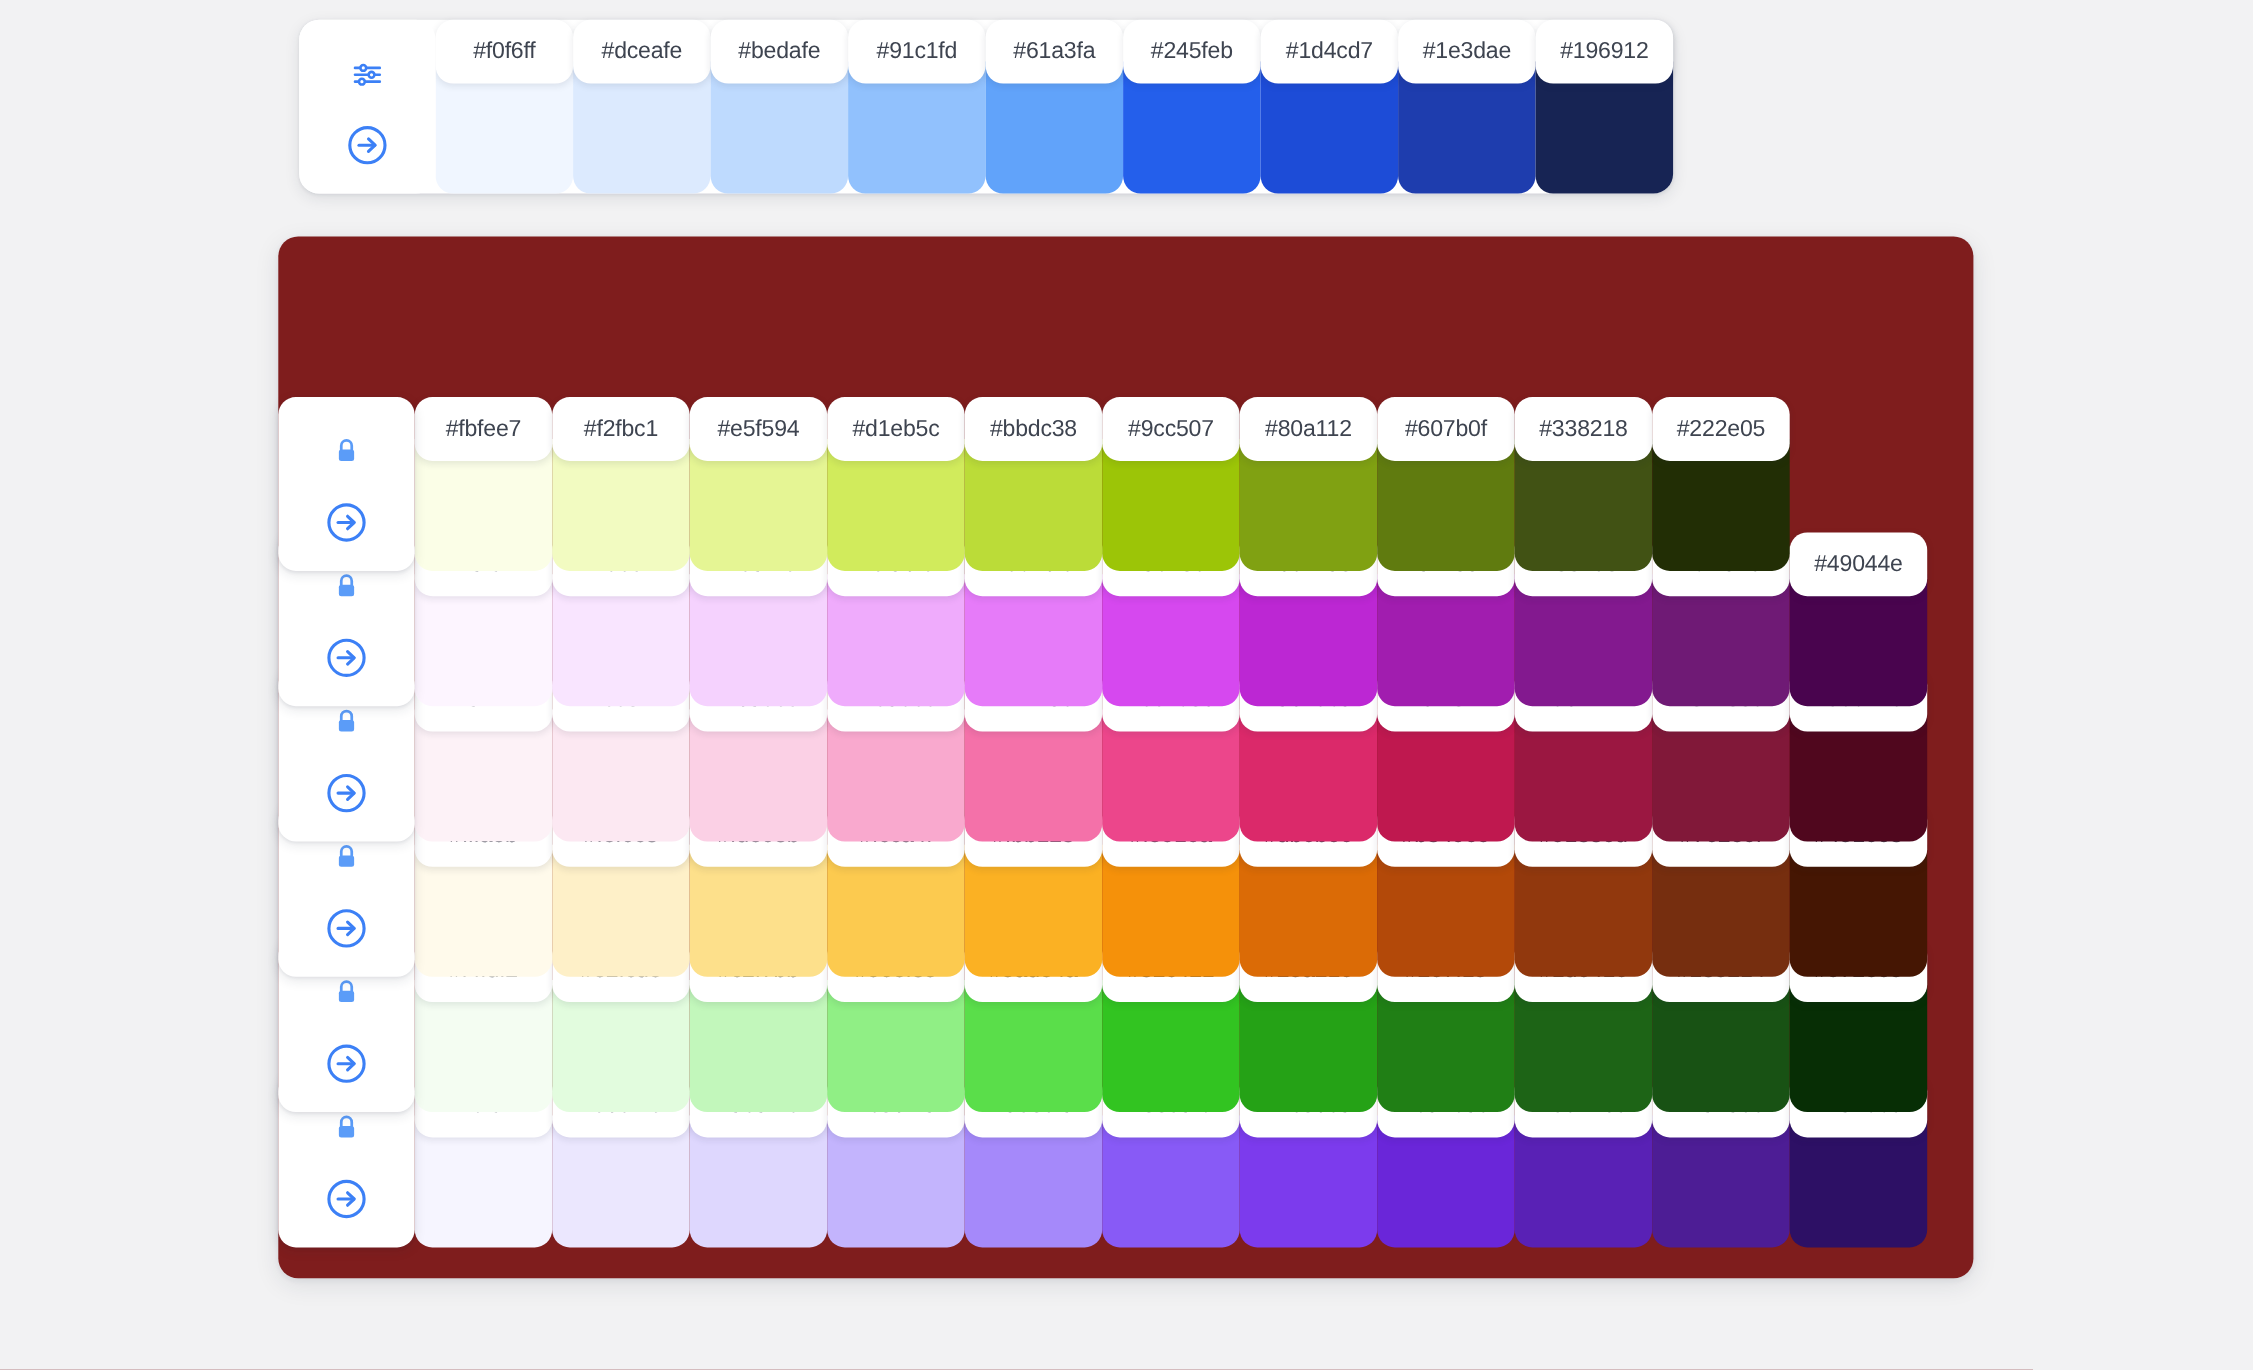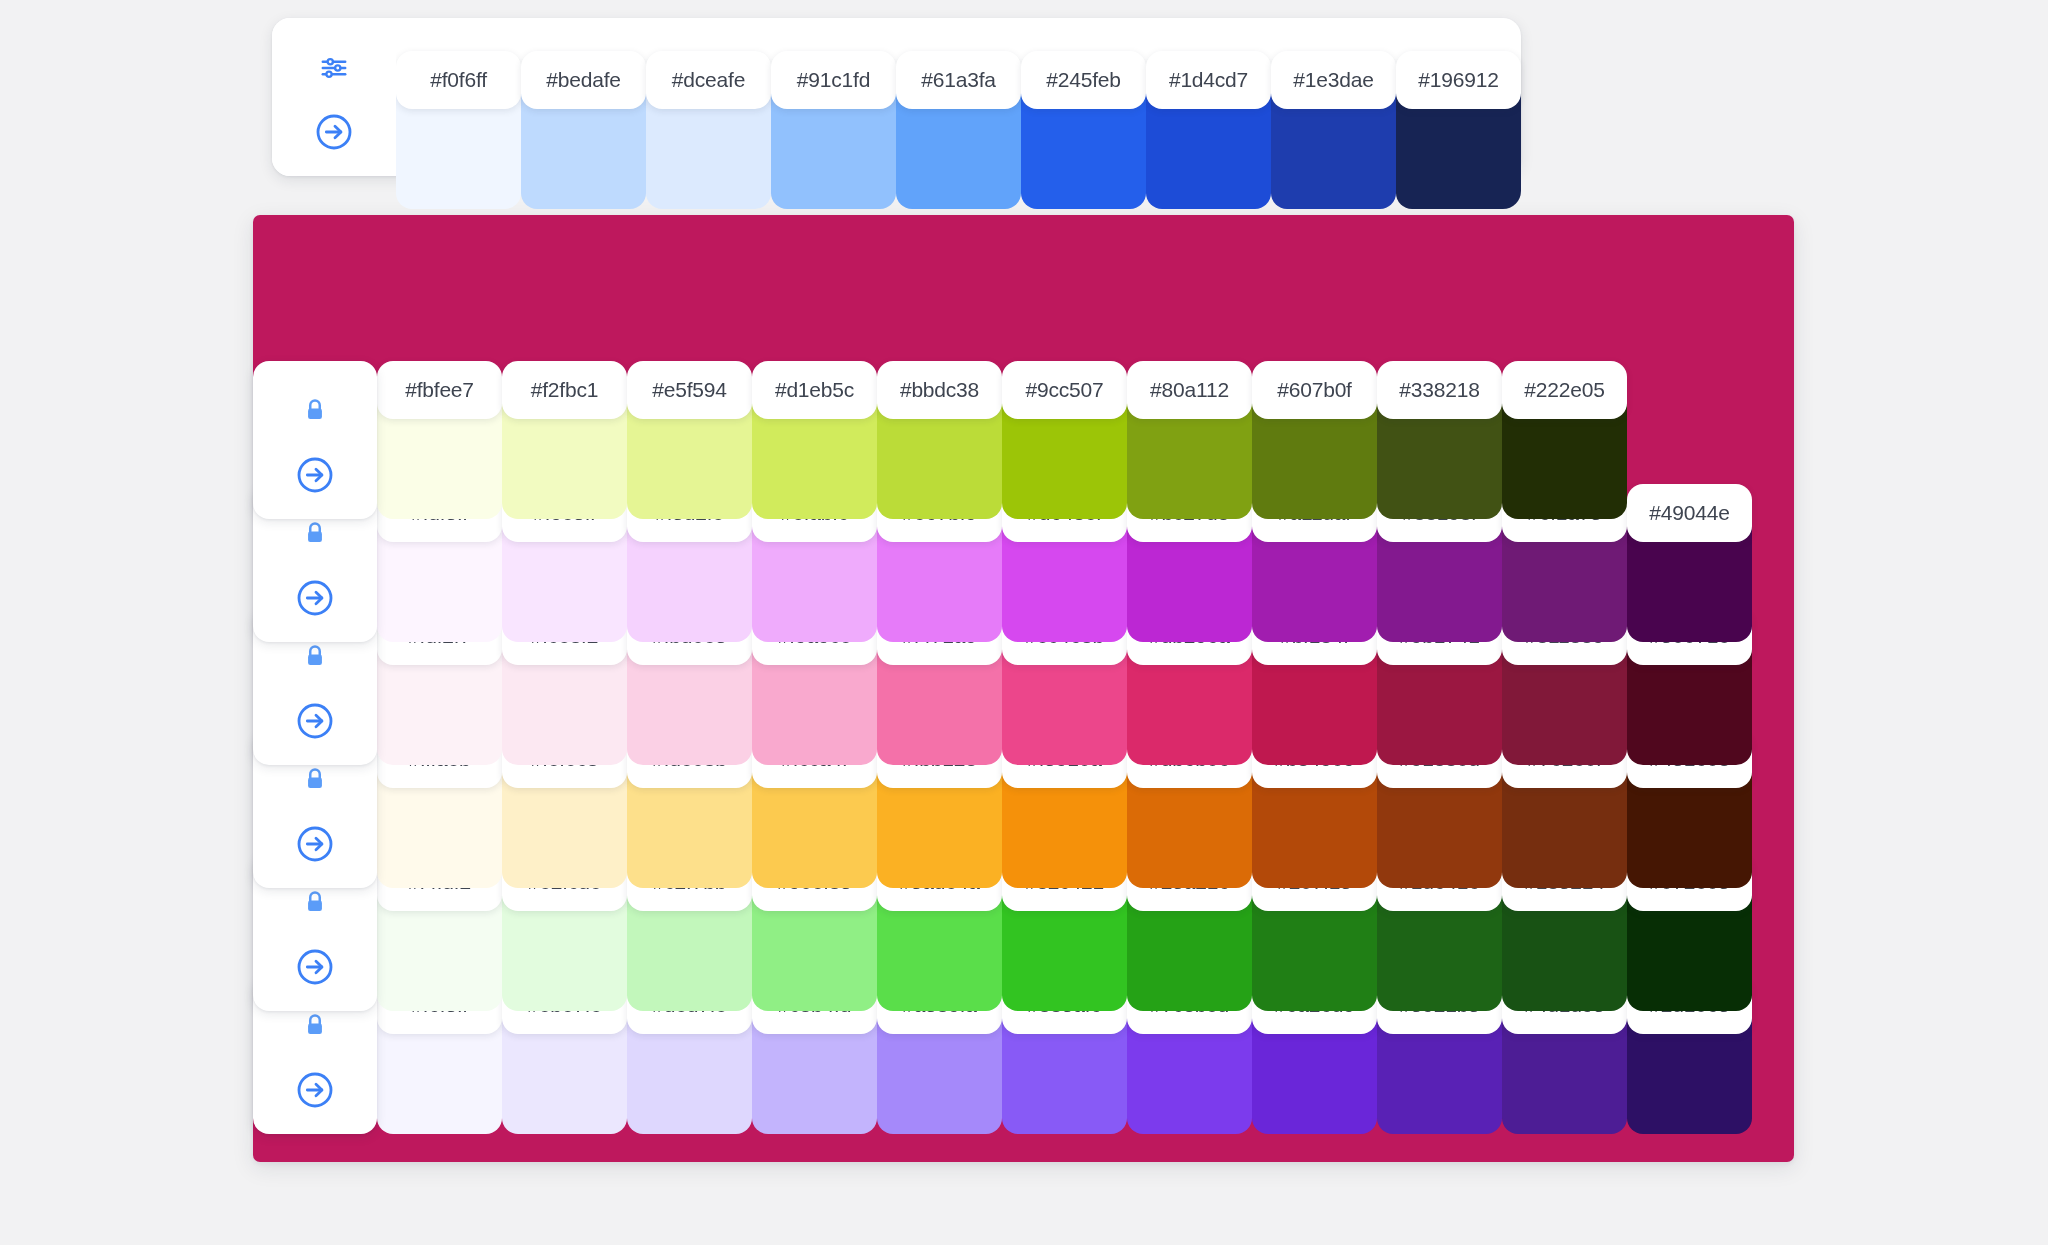--- a/index.html
+++ b/index.html
@@ -31,22 +31,22 @@
     box-shadow: 0 4px 14px rgba(30,35,60,0.10), 0 1px 3px rgba(30,35,60,0.08);
   }
 
   
   .main-card {
     position: absolute;
     left: 253px;
     top: 215px;
     width: 1541px;
     height: 947px;
-    background: #be185d;
-    border-radius: 7px;
+    background: #7f1d1d;
+    border-radius: 18px;
     box-shadow: 0 6px 22px rgba(30,35,60,0.10), 0 2px 5px rgba(30,35,60,0.06);
   }
 
   .footer-logo {
     position: absolute;
     left: 0;
     right: 0;
     bottom: 44px;
     text-align: center;
     font-size: 31px;
@@ -163,32 +163,32 @@
         </svg>
       </div>
       <div class="icon-btn">
         <svg width="40" height="40" viewBox="0 0 24 24" fill="none" stroke="#3c80f6" stroke-width="1.7" stroke-linecap="round" stroke-linejoin="round">
           <circle cx="12" cy="12" r="9.6"></circle>
           <line x1="7.4" y1="12" x2="16" y2="12"></line>
           <polyline points="12.6,8.6 16.2,12 12.6,15.4"></polyline>
         </svg>
       </div>
     </div>
-    <div id="top-swatches" style="display:flex;margin-top:33px;">
+    <div id="top-swatches" style="display:flex;">
         <div class="swatch">
           <div class="swatch-label">#f0f6ff</div>
           <div class="swatch-color" style="background: rgb(240, 246, 255);"></div>
         </div>
         <div class="swatch">
+          <div class="swatch-label">#dceafe</div>
+          <div class="swatch-color" style="background: rgb(220, 234, 254);"></div>
+        </div>
+        <div class="swatch">
           <div class="swatch-label">#bedafe</div>
           <div class="swatch-color" style="background: rgb(190, 218, 254);"></div>
-        </div>
-        <div class="swatch">
-          <div class="swatch-label">#dceafe</div>
-          <div class="swatch-color" style="background: rgb(220, 234, 254);"></div>
         </div>
         <div class="swatch">
           <div class="swatch-label">#91c1fd</div>
           <div class="swatch-color" style="background: rgb(145, 193, 253);"></div>
         </div>
         <div class="swatch">
           <div class="swatch-label">#61a3fa</div>
           <div class="swatch-color" style="background: rgb(97, 163, 250);"></div>
         </div>
         <div class="swatch">

